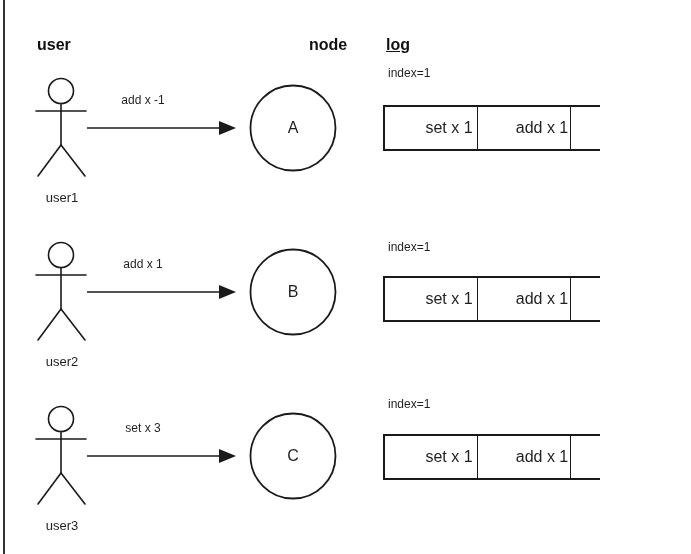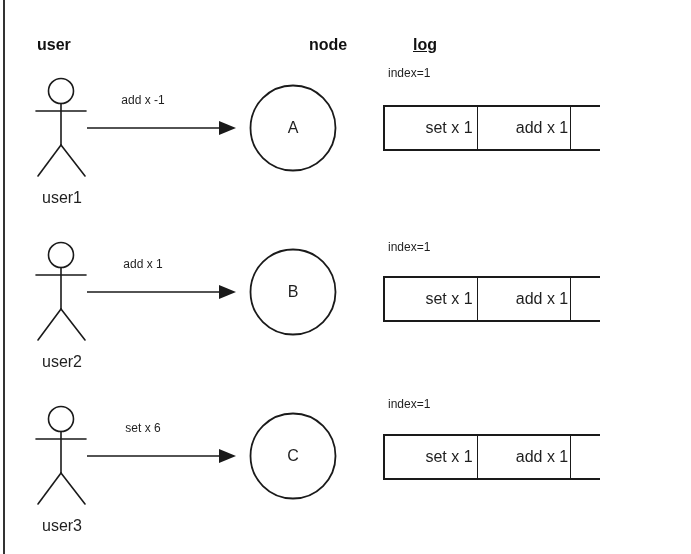--- a/index.html
+++ b/index.html
@@ -13,34 +13,34 @@
   }
   .canvas-left-border{
     position:absolute;left:3px;top:0;width:2px;height:554px;background:#333333;
   }
   .col-header{
     position:absolute;top:36px;
     font-size:16px;font-weight:bold;color:#111;white-space:nowrap;
   }
   .hdr-user{left:37px;}
   .hdr-node{left:267px;margin-left:42px;}
-  .hdr-log{left:413px;text-decoration:underline;}
+  .hdr-log{left:386px;text-decoration:underline;}
   .row{
     position:absolute;left:0;width:691px;height:164px;
   }
   .row-art{
     position:absolute;left:0;top:0;
   }
   .cmd-label{
     position:absolute;left:83px;top:30px;width:120px;height:20px;
     line-height:20px;text-align:center;font-size:12px;white-space:nowrap;
   }
   .user-label{
     position:absolute;left:33px;top:128px;width:58px;height:20px;
-    line-height:20px;text-align:center;font-size:16px;white-space:nowrap;
+    line-height:20px;text-align:center;font-size:13px;white-space:nowrap;
   }
   .node-label{
     position:absolute;left:273px;top:58px;width:40px;height:20px;
     line-height:20px;text-align:center;font-size:16px;
   }
   .index-label{
     position:absolute;left:388px;height:18px;line-height:18px;
     font-size:12px;white-space:nowrap;
   }
   .log-table{
@@ -129,21 +129,21 @@
         <line x1="36" y1="51" x2="86" y2="51"></line>
         <line x1="61" y1="85" x2="38" y2="116"></line>
         <line x1="61" y1="85" x2="85" y2="116"></line>
       </g>
       <g>
         <line x1="87" y1="68" x2="220" y2="68" stroke-width="1.6"></line>
         <polygon points="236,68 219,61 219,75" fill="#1a1a1a" stroke="none"></polygon>
       </g>
       <circle cx="293" cy="68" r="42.5" fill="#ffffff" stroke-width="1.8"></circle>
     </svg>
-    <div class="cmd-label">set x 6</div>
+    <div class="cmd-label">set x 3</div>
     <div class="user-label">user3</div>
     <div class="node-label">C</div>
     <div class="index-label" style="top:7px">index=1</div>
     <div class="log-table" style="top:46px">
       <div class="log-cell">set x 1</div>
       <div class="log-cell">add x 1</div>
       <div class="log-cell"></div>
     </div>
   </div>
 

